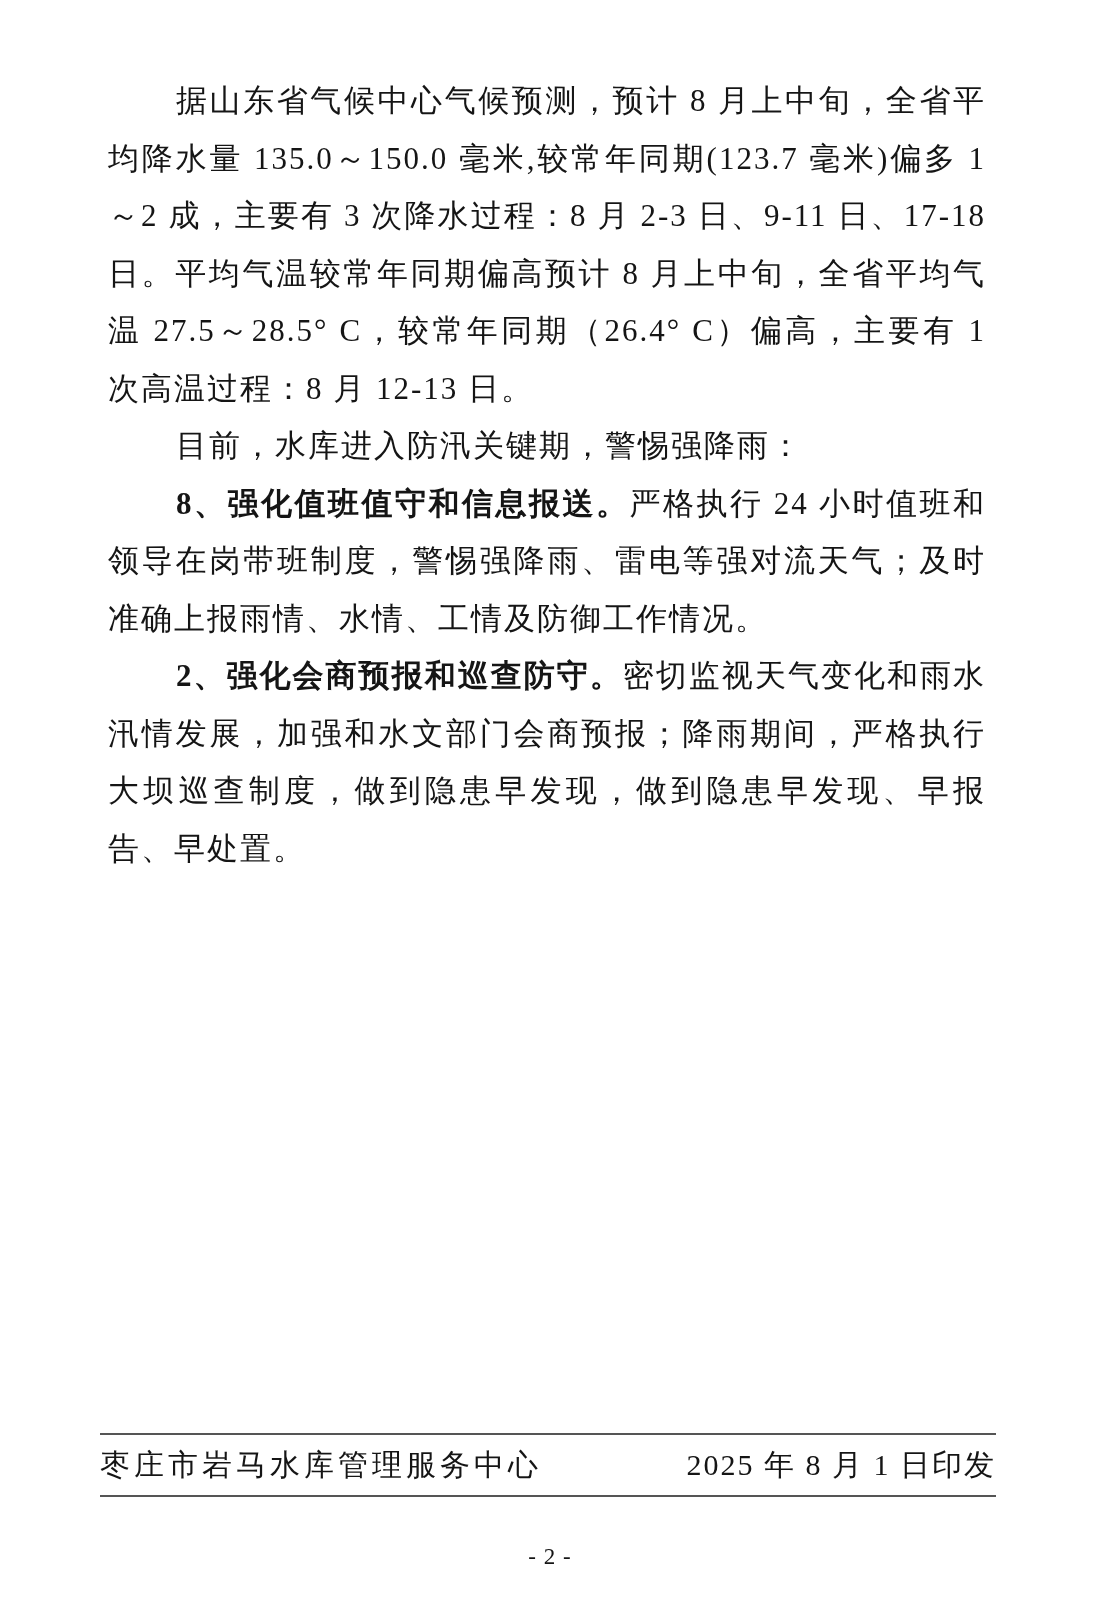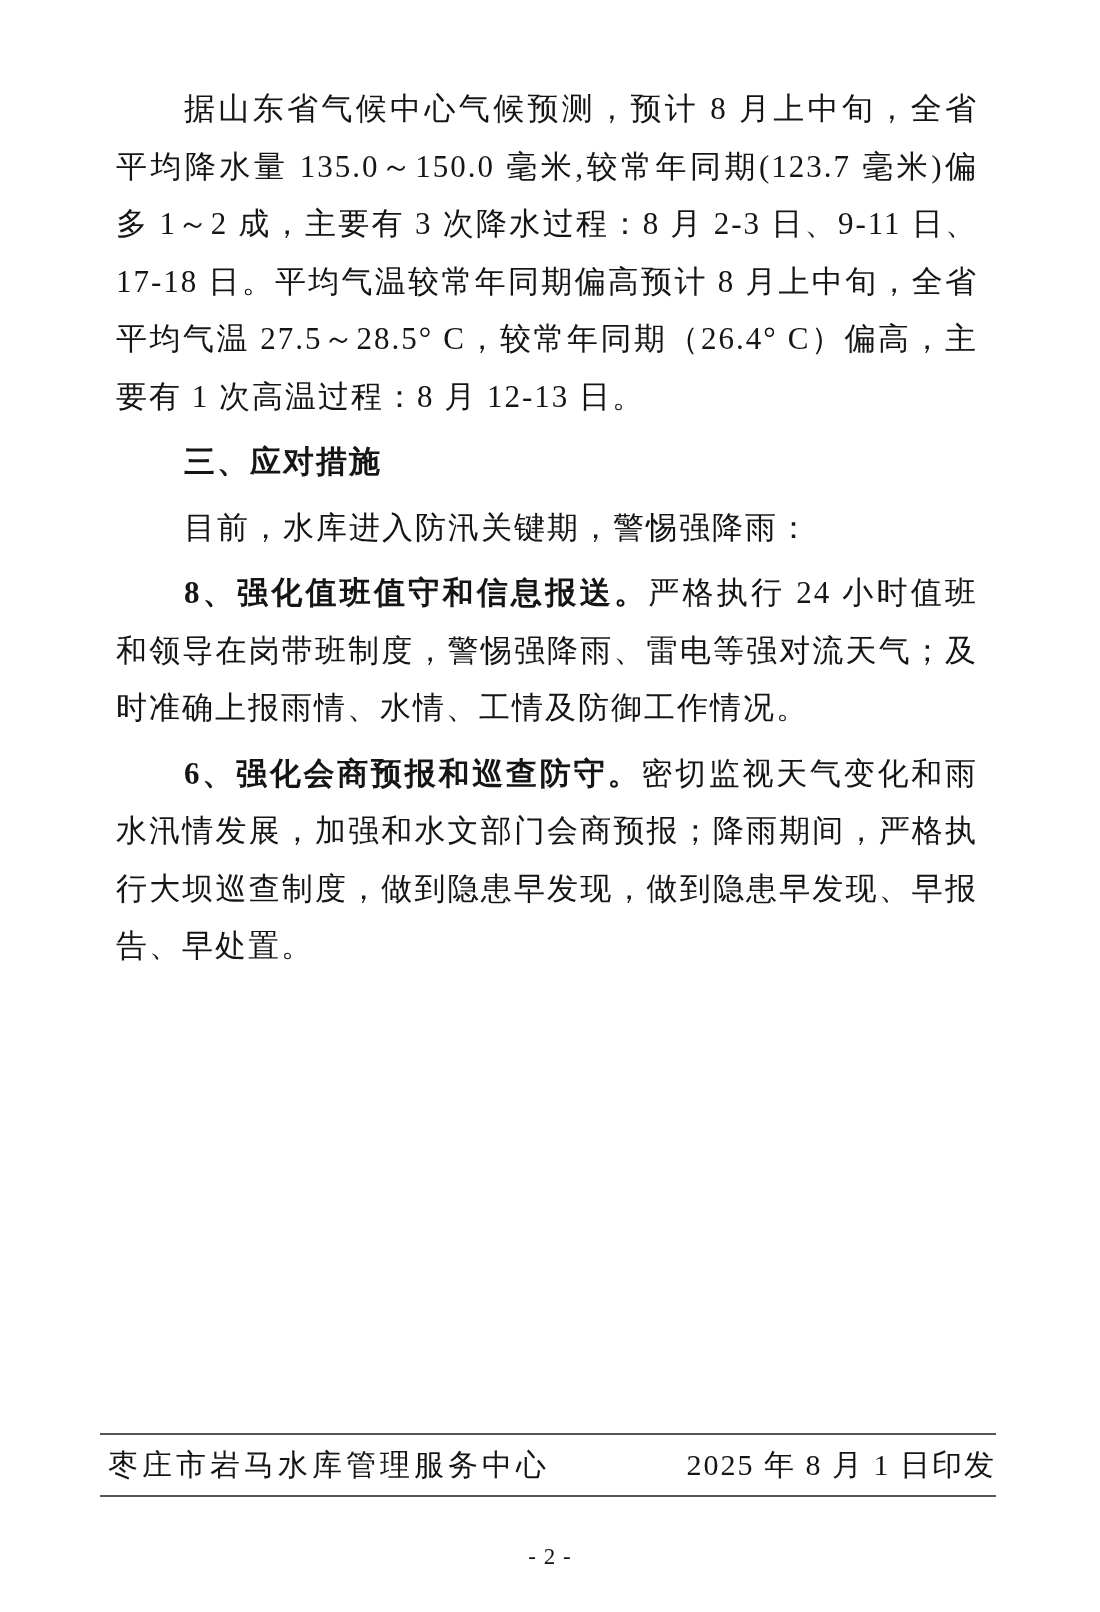--- a/index.html
+++ b/index.html
@@ -20,21 +20,21 @@
     position: absolute;
     left: 108px;
     top: 72px;
     width: 878px;
     font-size: 31px;
     line-height: 57.5px;
     text-align: justify;
     letter-spacing: 2px;
   }
   .content p {
-    margin: 8px;
+    margin: 0;
     text-indent: 68px;
   }
   .section-heading {
     font-family: "Liberation Sans", sans-serif;
     font-weight: 700;
   }
   .measure-lead {
     font-weight: 700;
   }
   .footer {
@@ -50,21 +50,20 @@
   .footer-row {
     display: flex;
     justify-content: space-between;
     align-items: center;
     height: 60px;
     font-size: 30px;
     color: #151515;
   }
   .footer-issuer {
     letter-spacing: 4px;
-    margin-left: 8px;
   }
   .footer-date {
     letter-spacing: 2px;
   }
   .page-number {
     position: absolute;
     left: 0;
     top: 1544px;
     width: 100%;
     text-align: center;
@@ -74,27 +73,26 @@
   }
 </style>
 </head>
 <body>
 
 <div class="page">
 
   <div class="content">
     <p>据山东省气候中心气候预测，预计 8 月上中旬，全省平均降水量 135.0～150.0 毫米,较常年同期(123.7 毫米)偏多 1～2 成，主要有 3 次降水过程：8 月 2-3 日、9-11 日、17-18 日。平均气温较常年同期偏高预计 8 月上中旬，全省平均气温 27.5～28.5° C，较常年同期（26.4° C）偏高，主要有 1 次高温过程：8 月 12-13 日。</p>
 
-    <p class="section-heading">三、应对措施</p>
 
     <p>目前，水库进入防汛关键期，警惕强降雨：</p>
 
     <p><span class="measure-lead">8、强化值班值守和信息报送。</span><span>严格执行 24 小时值班和领导在岗带班制度，警惕强降雨、雷电等强对流天气；及时准确上报雨情、水情、工情及防御工作情况。</span></p>
 
-    <p><span class="measure-lead">6、强化会商预报和巡查防守。</span><span>密切监视天气变化和雨水汛情发展，加强和水文部门会商预报；降雨期间，严格执行大坝巡查制度，做到隐患早发现，做到隐患早发现、早报告、早处置。</span></p>
+    <p><span class="measure-lead">2、强化会商预报和巡查防守。</span><span>密切监视天气变化和雨水汛情发展，加强和水文部门会商预报；降雨期间，严格执行大坝巡查制度，做到隐患早发现，做到隐患早发现、早报告、早处置。</span></p>
 
   </div>
 
   <div class="footer">
     <div class="footer-rule"></div>
     <div class="footer-row">
       <span class="footer-issuer">枣庄市岩马水库管理服务中心</span>
       <span class="footer-date">2025 年 8 月 1 日印发</span>
     </div>
     <div class="footer-rule"></div>

